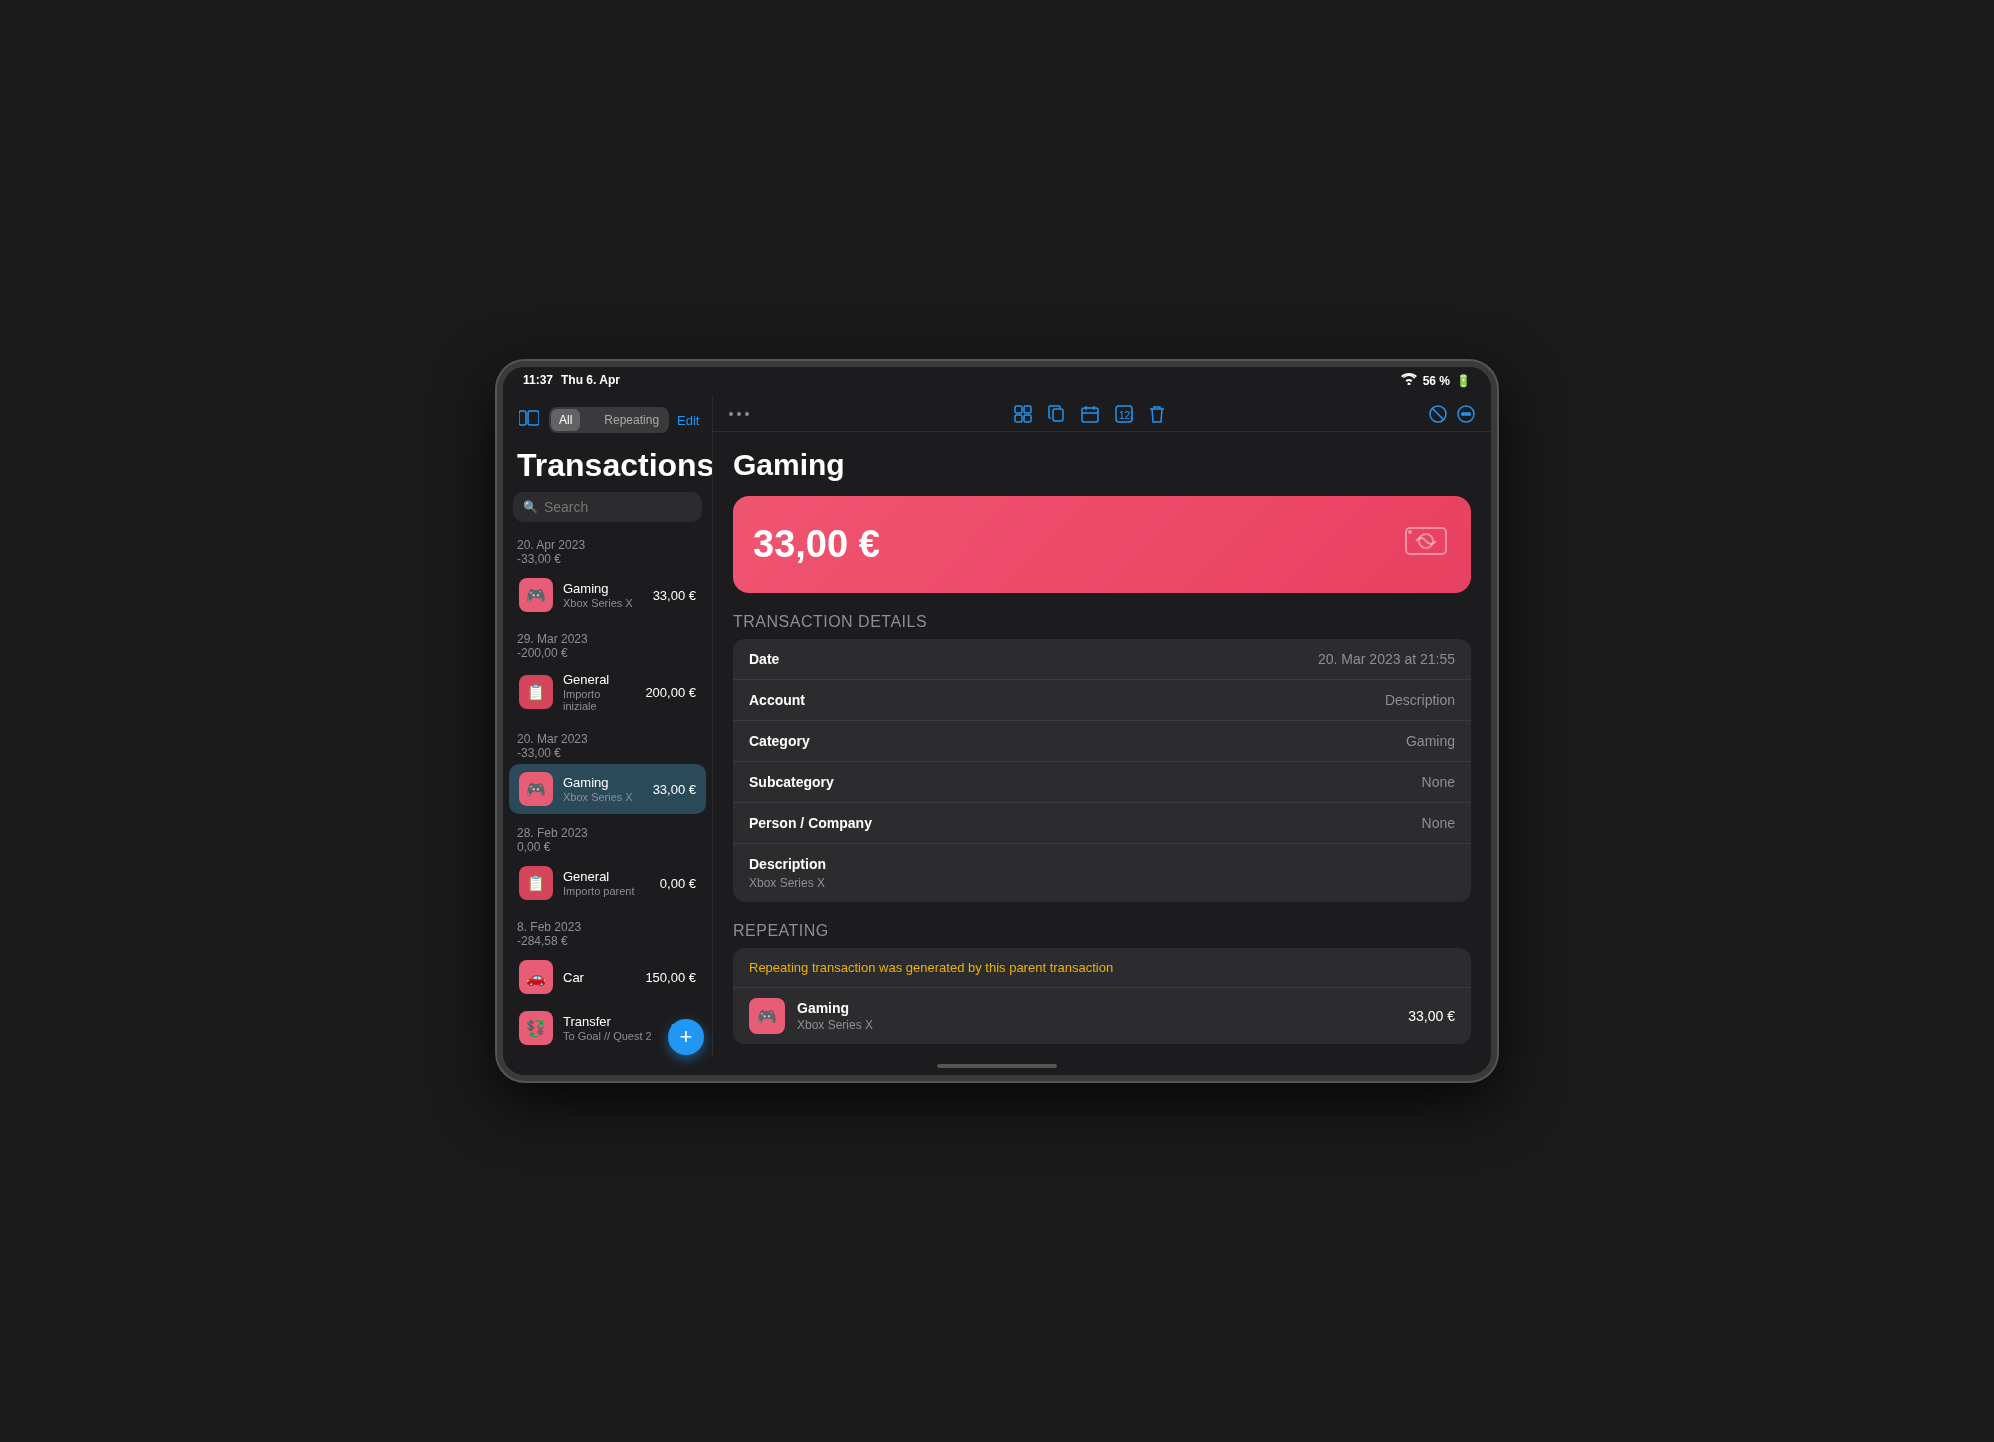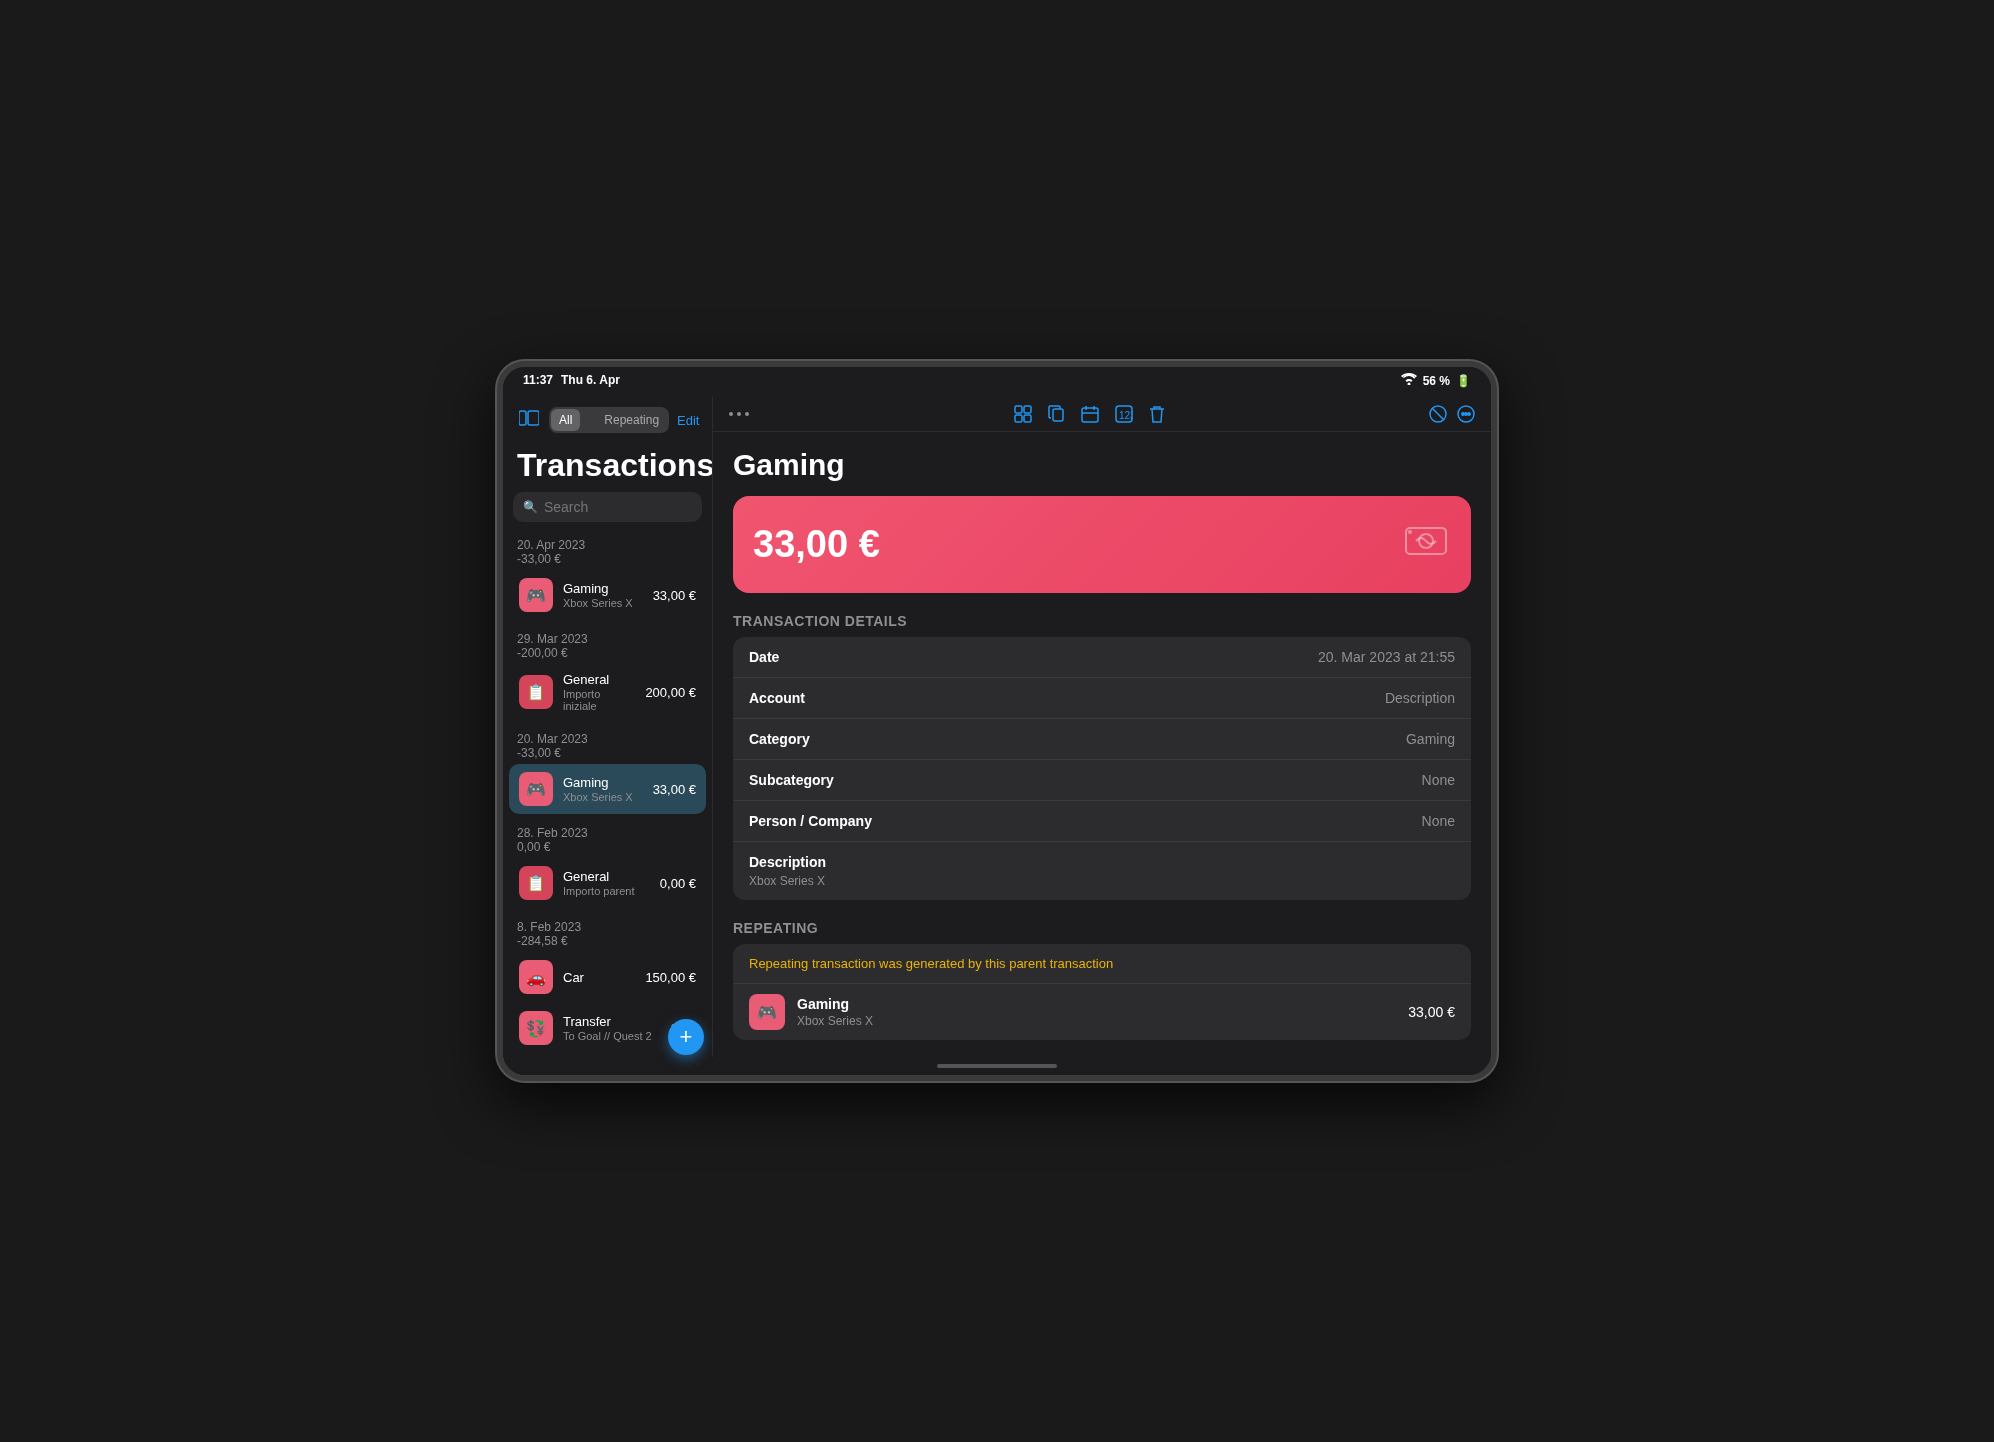--- a/index.html
+++ b/index.html
@@ -254,22 +254,22 @@
       font-weight: 700;
       color: #fff;
     }
     .amount-icon {
       font-size: 36px;
       color: rgba(255,255,255,0.4);
     }
 
     
     .section-label {
-      font-size: 14px;
-      font-weight: 700;
+      font-size: 16px;
+      font-weight: 400;
       color: #8e8e93;
       letter-spacing: 0.5px;
       margin-bottom: 8px;
       text-transform: uppercase;
     }
     .details-card {
       background: #2c2c2e;
       border-radius: 12px;
       overflow: hidden;
       margin-bottom: 20px;

